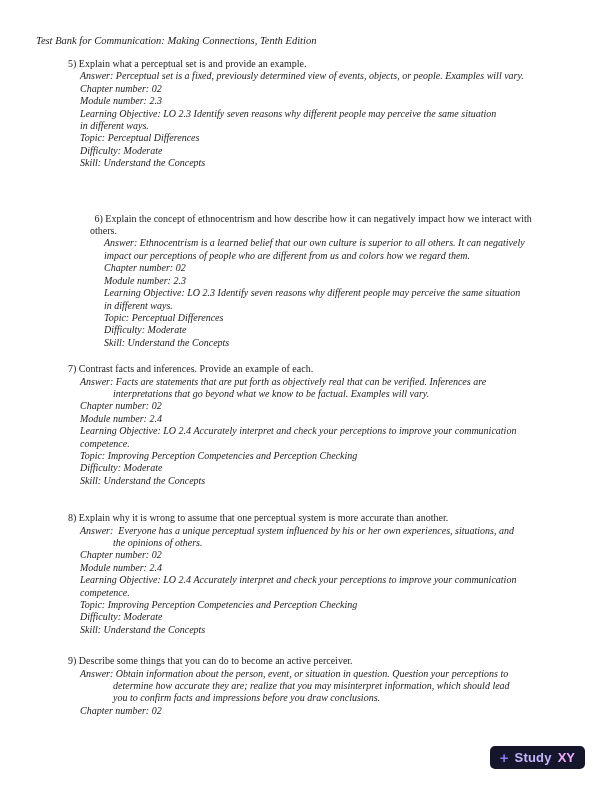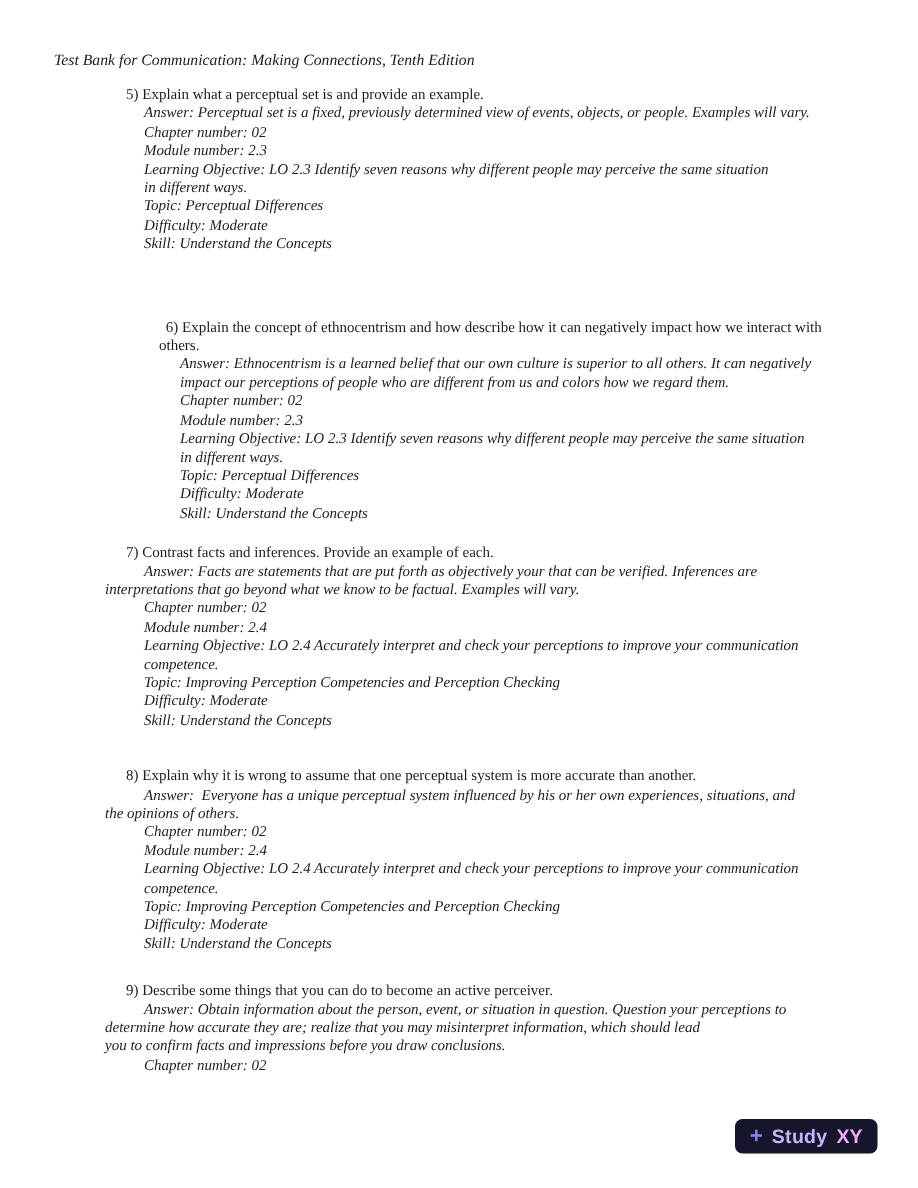--- a/index.html
+++ b/index.html
@@ -18,38 +18,38 @@
     position: absolute;
     left: 36px;
     top: 35px;
     font-style: italic;
     font-size: 10.5px;
     line-height: 12.4px;
     white-space: pre;
   }
   .content {
     position: absolute;
-    left: 16px;
+    left: 0;
     top: 47px;
     right: 0;
   }
   .question-block:nth-child(1) { margin-top: 11px; }
   .question-block:nth-child(2) { margin-top: 43px; padding-left: 24px; }
   .question-block:nth-child(3) { margin-top: 14px; }
   .question-block:nth-child(4) { margin-top: 25px; }
   .question-block:nth-child(5) { margin-top: 19px; }
   .line {
     font-size: 10px;
     line-height: 12.4px;
     white-space: pre;
   }
   .ind-q    { padding-left: 68px; }
   .ind-qc   { padding-left: 66px; }
   .ind-meta { padding-left: 80px; }
-  .ind-deep { padding-left: 54px; }
+  .ind-deep { padding-left: 113px; }
   .st-question { font-style: normal; }
   .st-meta     { font-style: italic; }
   .studyxy-logo {
     position: absolute;
     right: 27px;
     bottom: 23px;
     height: 23px;
     border-radius: 5px;
     display: flex;
     align-items: center;
@@ -87,21 +87,21 @@
         <div class="line ind-meta st-meta">Chapter number: 02</div>
         <div class="line ind-meta st-meta">Module number: 2.3</div>
         <div class="line ind-meta st-meta">Learning Objective: LO 2.3 Identify seven reasons why different people may perceive the same situation</div>
         <div class="line ind-meta st-meta">in different ways.</div>
         <div class="line ind-meta st-meta">Topic: Perceptual Differences</div>
         <div class="line ind-meta st-meta">Difficulty: Moderate</div>
         <div class="line ind-meta st-meta">Skill: Understand the Concepts</div>
       </div>
       <div class="question-block">
         <div class="line ind-q st-question">7) Contrast facts and inferences. Provide an example of each.</div>
-        <div class="line ind-meta st-meta">Answer: Facts are statements that are put forth as objectively your that can be verified. Inferences are</div>
+        <div class="line ind-meta st-meta">Answer: Facts are statements that are put forth as objectively real that can be verified. Inferences are</div>
         <div class="line ind-deep st-meta">interpretations that go beyond what we know to be factual. Examples will vary.</div>
         <div class="line ind-meta st-meta">Chapter number: 02</div>
         <div class="line ind-meta st-meta">Module number: 2.4</div>
         <div class="line ind-meta st-meta">Learning Objective: LO 2.4 Accurately interpret and check your perceptions to improve your communication</div>
         <div class="line ind-meta st-meta">competence.</div>
         <div class="line ind-meta st-meta">Topic: Improving Perception Competencies and Perception Checking</div>
         <div class="line ind-meta st-meta">Difficulty: Moderate</div>
         <div class="line ind-meta st-meta">Skill: Understand the Concepts</div>
       </div>
       <div class="question-block">

